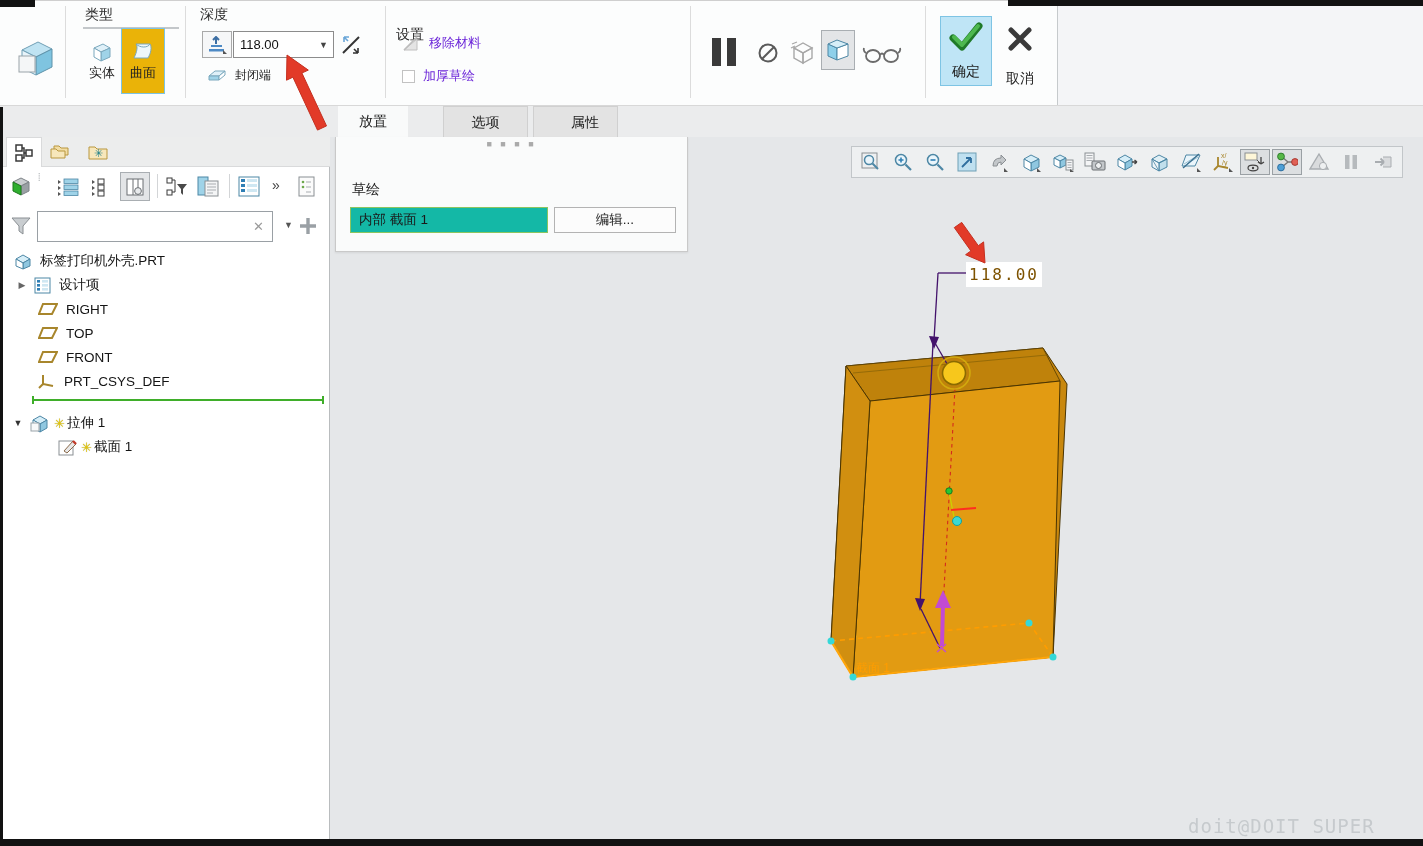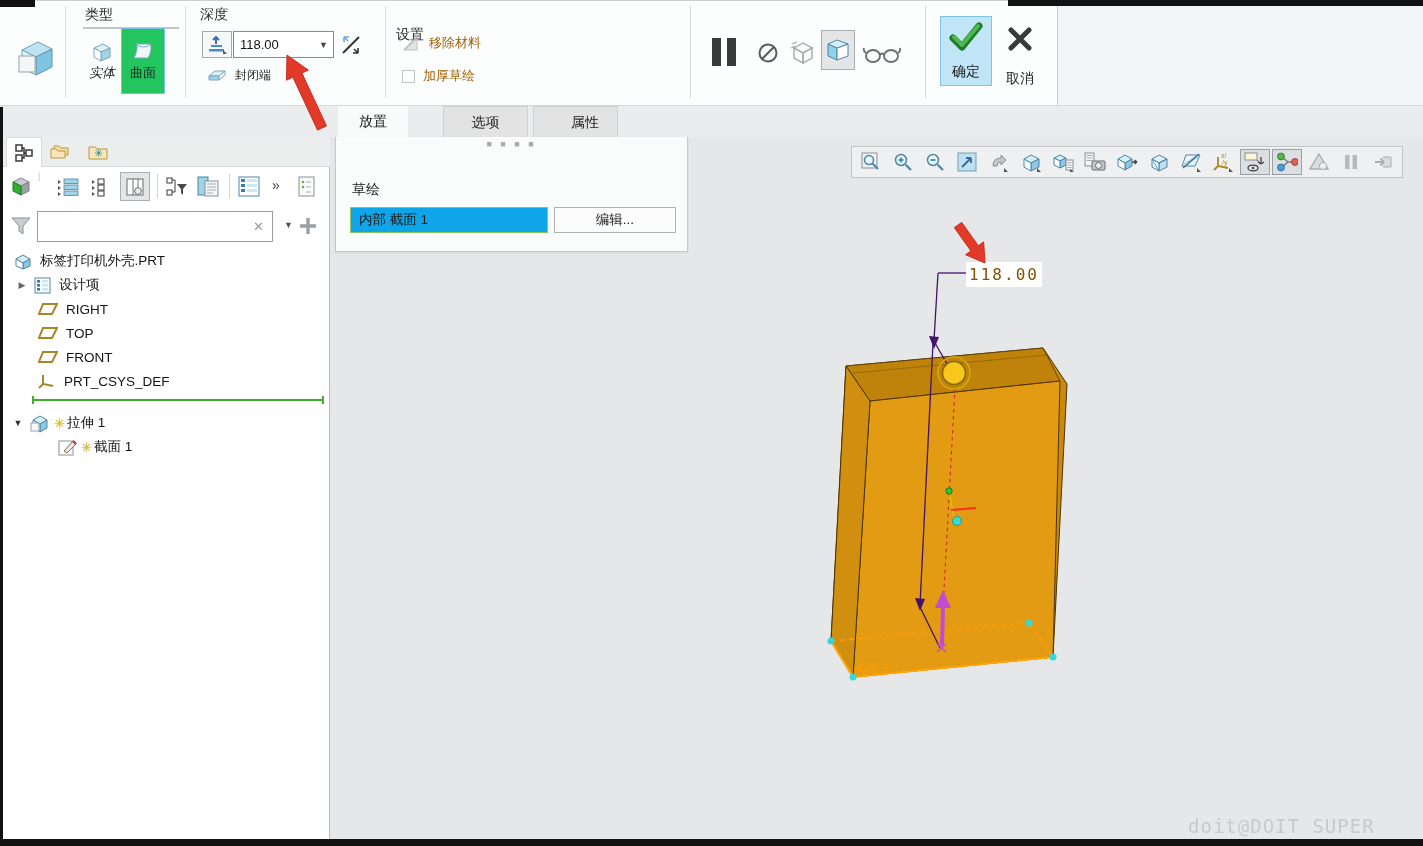--- a/index.html
+++ b/index.html
@@ -4,43 +4,43 @@
 <style>
   * { margin:0; padding:0; box-sizing:border-box; }
   html,body { width:1423px; height:846px; overflow:hidden; font-family:"Liberation Sans",sans-serif; background:#ffffff; position:relative; }
   .abs { position:absolute; }
   
   #ribbon { left:0; top:0; width:1057px; height:136px; background:#fcfdfd; }
   #ribbon-fill { left:1057px; top:0; width:366px; height:105px; background:#f4f5f7; border-left:1px solid #c6cacc; }
   .rib-div { width:1px; top:6px; height:92px; background:#dcdcdc; }
   .grp-hdr { font-size:14px; color:#2b2b2b; }
   .btn { border:1px solid transparent; display:flex; flex-direction:column; align-items:center; justify-content:center; cursor:default; }
-  .btn.sel { background:#22c55e; border-color:#7cc3e3; }
+  .btn.sel { background:#eab308; border-color:#7cc3e3; }
   .btn-label { font-size:13px; color:#222; }
-  .disabled-txt { color:#a16207; font-size:13px; }
+  .disabled-txt { color:#6d28d9; font-size:13px; }
   .input-box { background:#fff; border:1px solid #8c8c8c; display:flex; align-items:center; }
   .input-box .val { flex:1; font-size:13px; color:#111; padding-left:6px; }
   .caret { font-size:9px; color:#444; padding:0 5px; }
   .chk { width:13px; height:13px; border:1px solid #c2c2c2; background:#fff; display:inline-block; }
   .icon-btn { display:flex; align-items:center; justify-content:center; border:1px solid transparent; }
   .icon-btn.pressed { background:#e3e5e7; border-color:#a9aeb2; }
   
   .commit { display:flex; flex-direction:column; align-items:center; justify-content:space-between; padding:4px 2px; }
   .commit .lbl { font-size:14px; color:#222; }
   #ok-btn { background:#bfe5f6; border:1px solid #7ec4e4; }
   
   #tabrow { left:0; top:105px; width:1423px; height:32px; background:#ebeced; border-top:1px solid #d8d8d8; }
   .tab { position:absolute; top:0; height:32px; display:flex; align-items:center; justify-content:center; font-size:14px; color:#222; }
   .tab.inactive { background:#e3e3e3; border:1px solid #d0d0d0; border-bottom:none;margin-left:21px; }
   .tab.active { background:#f9fafa; }
   
   #panel { left:335px; top:137px; width:353px; height:115px; background:#fafbfb; border:1px solid #c9c9c9; border-top:none; box-shadow:0 1px 2px rgba(0,0,0,.08); }
   #panel .dots { position:absolute; left:0; right:0; top:2px; text-align:center; color:#aaa; font-size:9px; letter-spacing:3px; }
   #sketch-label { position:absolute; left:16px; top:44px; font-size:14px; color:#222; }
-  #section-field { position:absolute; left:14px; top:70px; width:198px; height:26px; background:#0ea5e9; border:1px solid #8cc45f; font-size:13.5px; color:#1a1a1a; line-height:24px; padding-left:8px; }
+  #section-field { position:absolute; left:14px; top:70px; width:198px; height:26px; background:#14b8a6; border:1px solid #8cc45f; font-size:13.5px; color:#1a1a1a; line-height:24px; padding-left:8px; }
   #edit-btn { position:absolute; left:218px; top:70px; width:122px; height:26px; background:#fcfcfc; border:1px solid #b3b3b3; font-size:13.5px; color:#222; text-align:center; line-height:24px; }
   
   #nav { left:0; top:137px; width:330px; height:702px; background:#ffffff; border-right:1px solid #b9bcbe; }
   #nav-tabs { position:absolute; left:0; top:0; width:330px; height:30px; background:#eceded; border-bottom:1px solid #d9dadb; }
   .nav-tab { position:absolute; top:0; width:36px; height:30px; display:flex; align-items:center; justify-content:center; }
   .nav-tab.active { background:#fff; border:1px solid #d9dadb; border-bottom:none; }
   .tree-row { position:absolute; left:0; width:328px; height:24px; display:flex; align-items:center; font-size:13.5px; color:#141414; }
   .tree-row .exp { width:12px; font-size:9px; color:#666; text-align:center; }
   .ast { color:#e8c500; font-size:13px; margin-right:2px; text-shadow:0 0 1px #9a8; }
   #insert-line { position:absolute; left:32px; top:262px; width:292px; height:2px; background:#3fae2a; }
@@ -70,21 +70,21 @@
       <polygon points="10,14 26,6 40,13 24,21" fill="#bfe3f2" stroke="#6f9fb5"></polygon>
       <polygon points="24,21 40,13 40,31 24,39" fill="#7fc4e0" stroke="#5f93aa"></polygon>
       <polygon points="10,14 24,21 24,39 10,32" fill="#e8f4fa" stroke="#6f9fb5"></polygon>
       <rect x="7" y="20" width="16" height="16" fill="#f4f6f7" stroke="#9aa4a9"></rect>
     </svg>
   </div>
   <div class="abs rib-div" style="left:65px;"></div>
 
   <div class="abs grp-hdr" style="left:85px;top:6px;">类型</div>
   <div class="abs" style="left:83px;top:27px;width:96px;height:2px;background:#c3c7ca;"></div>
-  <div class="btn abs" style="left:84px;top:30px;width:36px;height:62px;font-style:italic;">
+  <div class="btn abs" style="left:84px;top:30px;width:36px;height:62px;">
     <svg width="24" height="24" viewBox="0 0 24 24">
       <polygon points="4,8 13,4 20,8 11,12" fill="#dff0f8" stroke="#7aa8bd"></polygon>
       <polygon points="11,12 20,8 20,17 11,21" fill="#9fd3e8" stroke="#7aa8bd"></polygon>
       <polygon points="4,8 11,12 11,21 4,17" fill="#ffffff" stroke="#7aa8bd"></polygon>
     </svg>
     <span class="btn-label">实体</span>
   </div>
   <div class="btn sel abs" style="left:121px;top:28px;width:44px;height:66px;">
     <svg width="26" height="24" viewBox="0 0 26 24">
       <path d="M4,18 C7,12 8,6 6,4 L20,4 C22,7 21,13 18,18 Z" fill="#eef7fb" stroke="#7aa8bd"></path>

